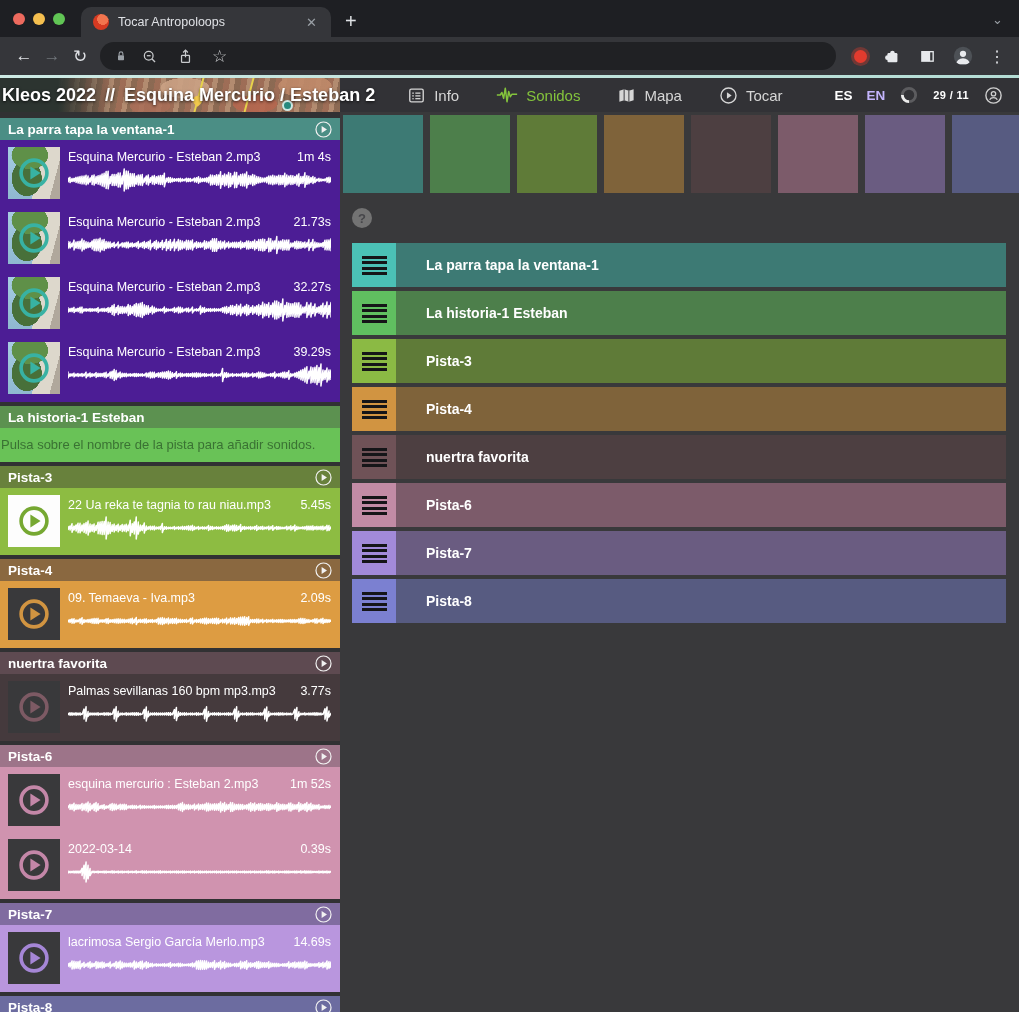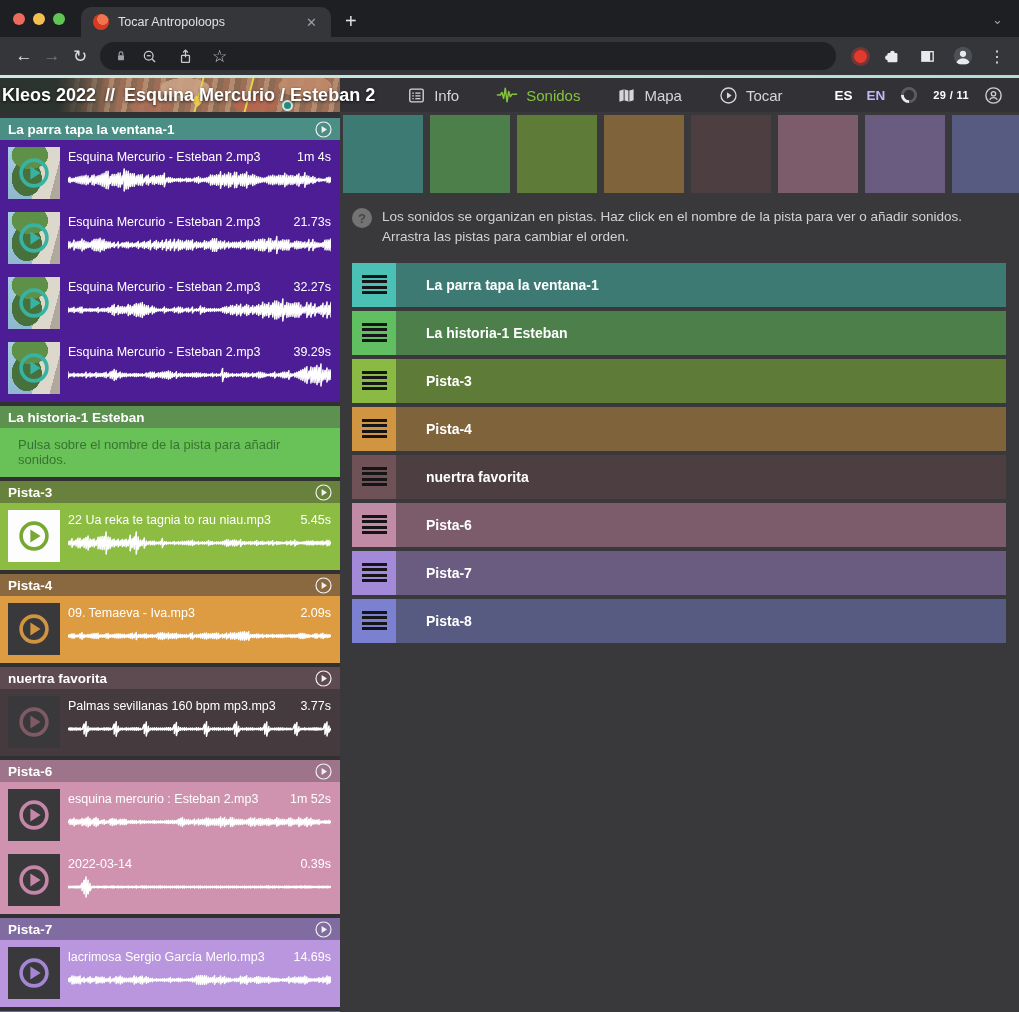--- a/index.html
+++ b/index.html
@@ -71,21 +71,21 @@
   .thumb-photo { background:
       radial-gradient(60% 45% at 42% 16%, #5f9048 0 58%, transparent 59%),
       radial-gradient(52% 62% at 36% 60%, #48703a 0 55%, transparent 56%),
       linear-gradient(105deg, transparent 57%, #ddd8cc 57% 84%, #b0a89c 84%),
       linear-gradient(180deg, #a7cce2 0%, #8fb8d0 100%); }
   .clip-main { margin-left:68px; margin-right:9px; padding-top:9px; }
   .clip-row { display:flex; justify-content:space-between; gap:8px; color:#fff; font-size:12.5px; margin-bottom:3px; }
   .clip-name { white-space:nowrap; overflow:hidden; text-overflow:ellipsis; }
   .clip-dur { flex:none; }
   .wave { display:block; width:100%; height:26px; }
-  .hint { padding:8px 18px 9px; font-size:13px; }
+  .hint { padding:8px 1px 9px; font-size:13px; }
 
   .main { flex:1; background:#39393b; overflow:hidden; display:flex; flex-direction:column; }
   .swatches { display:flex; gap:7px; margin:3px 0 0 3px; height:78px; overflow:hidden; flex:none; }
   .swatch { flex:0 0 80px; }
   .help { display:flex; gap:10px; padding:14px 14px 6px 12px; align-items:flex-start; }
   .help-icon { width:20px; height:20px; border-radius:50%; background:#737373; color:#46464a; font-weight:700; font-size:13px; display:flex; align-items:center; justify-content:center; flex:none; margin-top:1px; }
   .help-text { color:#d2d2d2; font-size:13.5px; line-height:1.5; max-width:655px; }
   .rows { margin:9px 13px 0 12px; display:flex; flex-direction:column; gap:4px; }
   .row { height:44px; display:flex; }
   .handle { width:44px; flex:none; display:flex; align-items:center; justify-content:center; }
@@ -504,21 +504,20 @@
           <div class="swatch" style="background: rgb(77, 127, 75);"></div>
           <div class="swatch" style="background: rgb(95, 123, 56);"></div>
           <div class="swatch" style="background: rgb(127, 99, 58);"></div>
           <div class="swatch" style="background: rgb(77, 63, 65);"></div>
           <div class="swatch" style="background: rgb(124, 91, 106);"></div>
           <div class="swatch" style="background: rgb(106, 92, 129);"></div>
           <div class="swatch" style="background: rgb(87, 91, 129);"></div>
         </div>
       <div class="help">
         <span class="help-icon">?</span>
-        <span class="help-text">Los sonidos se organizan en pistas. Haz click en el nombre de la pista para ver o añadir sonidos. Arrastra las pistas para cambiar el orden.</span>
       </div>
       <div class="rows" id="rows">
           <div class="row">
     <span class="handle" style="background: rgb(75, 193, 182);">
               <span class="hbars"></span>
             </span>
     <span class="rowbar" style="background: rgb(61, 122, 116);">
               <span class="row-label">La parra tapa la ventana-1</span>
             </span>
   </div>

